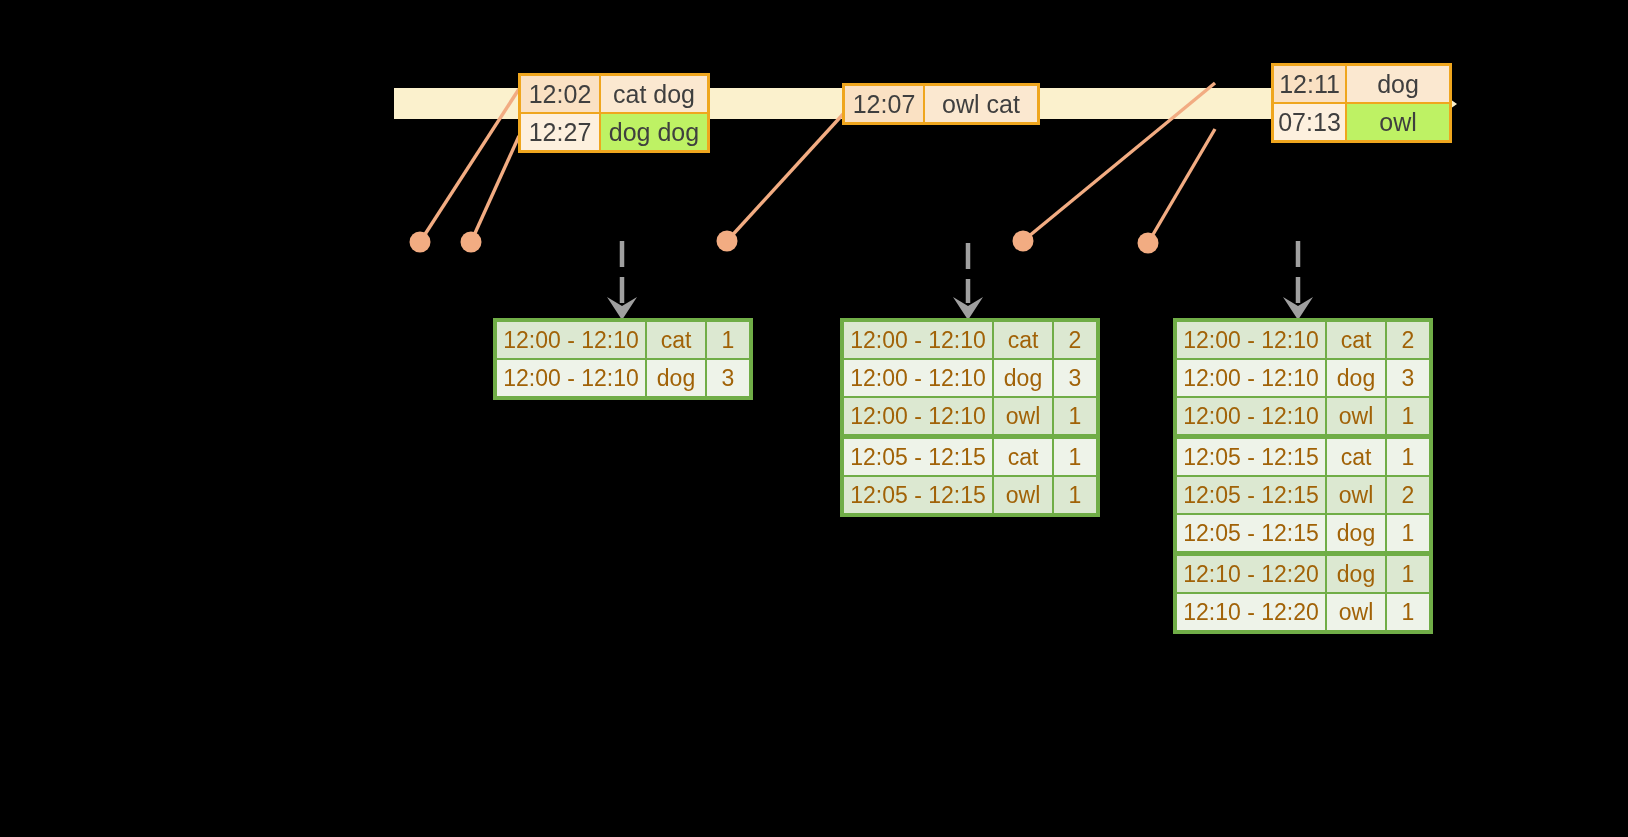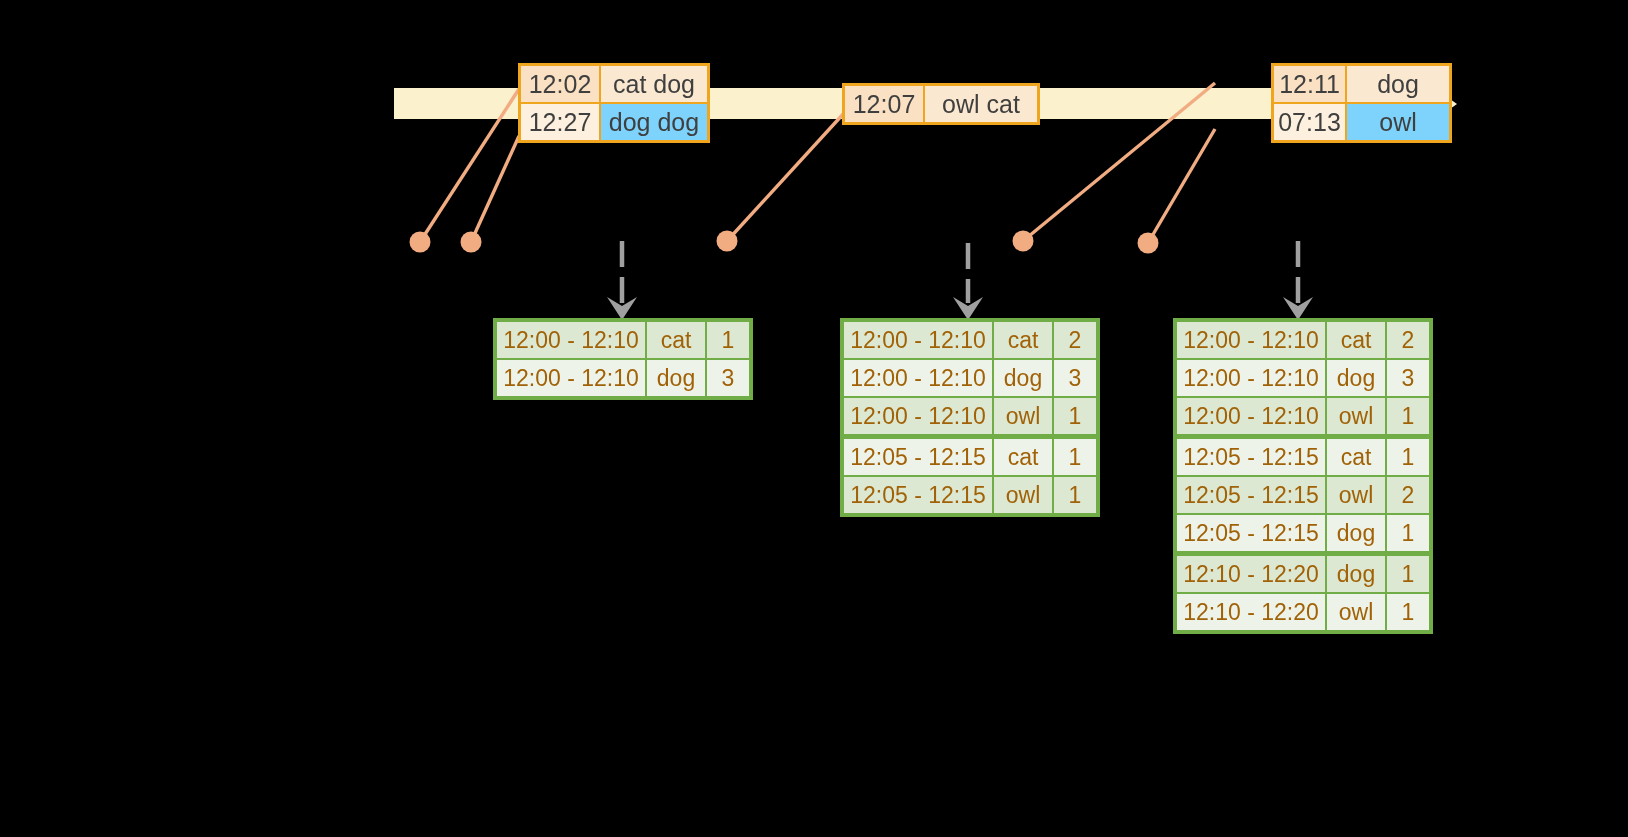--- a/index.html
+++ b/index.html
@@ -14,22 +14,22 @@
   
   #overlay{position:absolute;left:0;top:0;z-index:2;pointer-events:none;}
 
   
   .ebox{position:absolute;z-index:3;border-collapse:collapse;border:3px solid #efa61e;}
   .ebox td{border:2px solid #efa61e;height:36px;padding:0;text-align:center;
            font-size:25px;color:#3f3f3f;line-height:36px;}
   .ebox tr:nth-child(1) td.t{background:#fae1c3;}
   .ebox tr:nth-child(1) td.w{background:#fbe8d0;}
   .ebox tr:nth-child(2) td.t{background:#fdf0de;}
-  .ebox tr:nth-child(2) td.w{background:#7dd3fc;margin-left:18px;}
-  #ebox1{left:518px;top:63px;} #ebox1 td.t{width:78px;} #ebox1 td.w{width:106px;}
+  .ebox tr:nth-child(2) td.w{background:#bef264;margin-left:18px;}
+  #ebox1{left:518px;top:73px;} #ebox1 td.t{width:78px;} #ebox1 td.w{width:106px;}
   #ebox2{left:842px;top:83px;} #ebox2 td.t{width:78px;} #ebox2 td.w{width:112px;}
   #ebox3{left:1271px;top:63px;} #ebox3 td.t{width:71px;} #ebox3 td.w{width:102px;}
 
   
   .rtable{position:absolute;z-index:3;border-collapse:collapse;border:4px solid #70ad47;}
   .rtable td{border:2px solid #70ad47;height:36px;padding:0;text-align:center;
              font-size:23px;color:#a16207;line-height:36px;}
   .rtable td.c-window{width:148px;}
   .rtable td.c-word{width:58px;}
   .rtable td.c-count{width:42px;}

